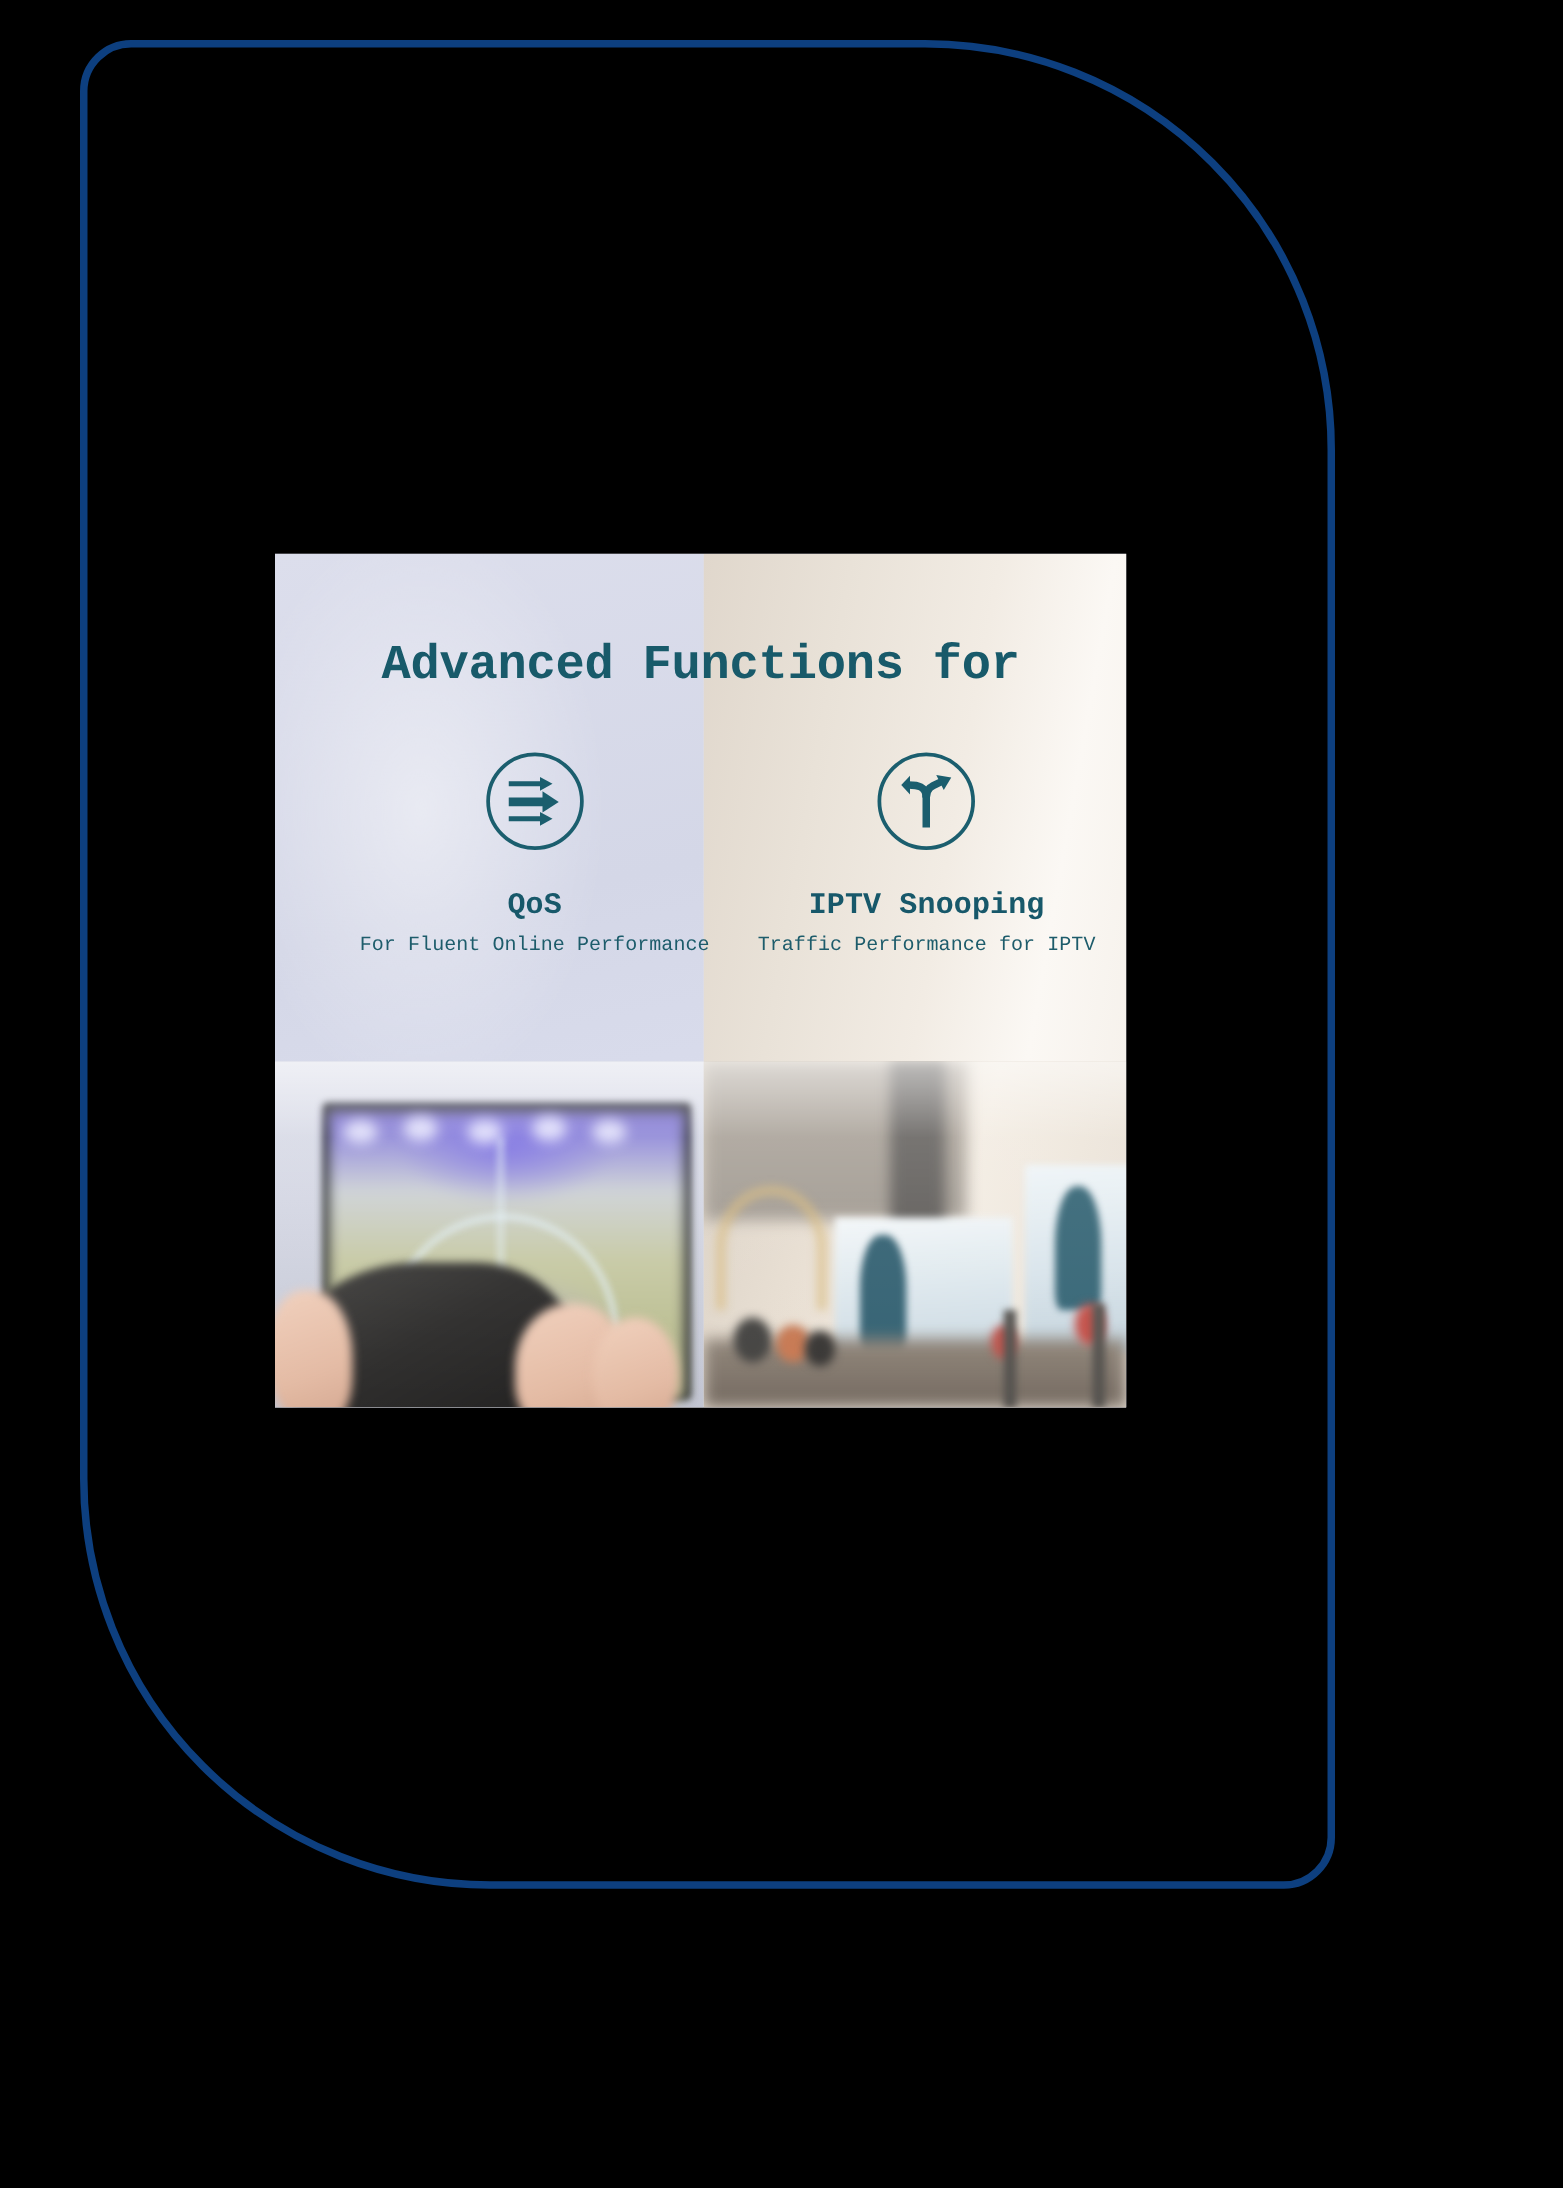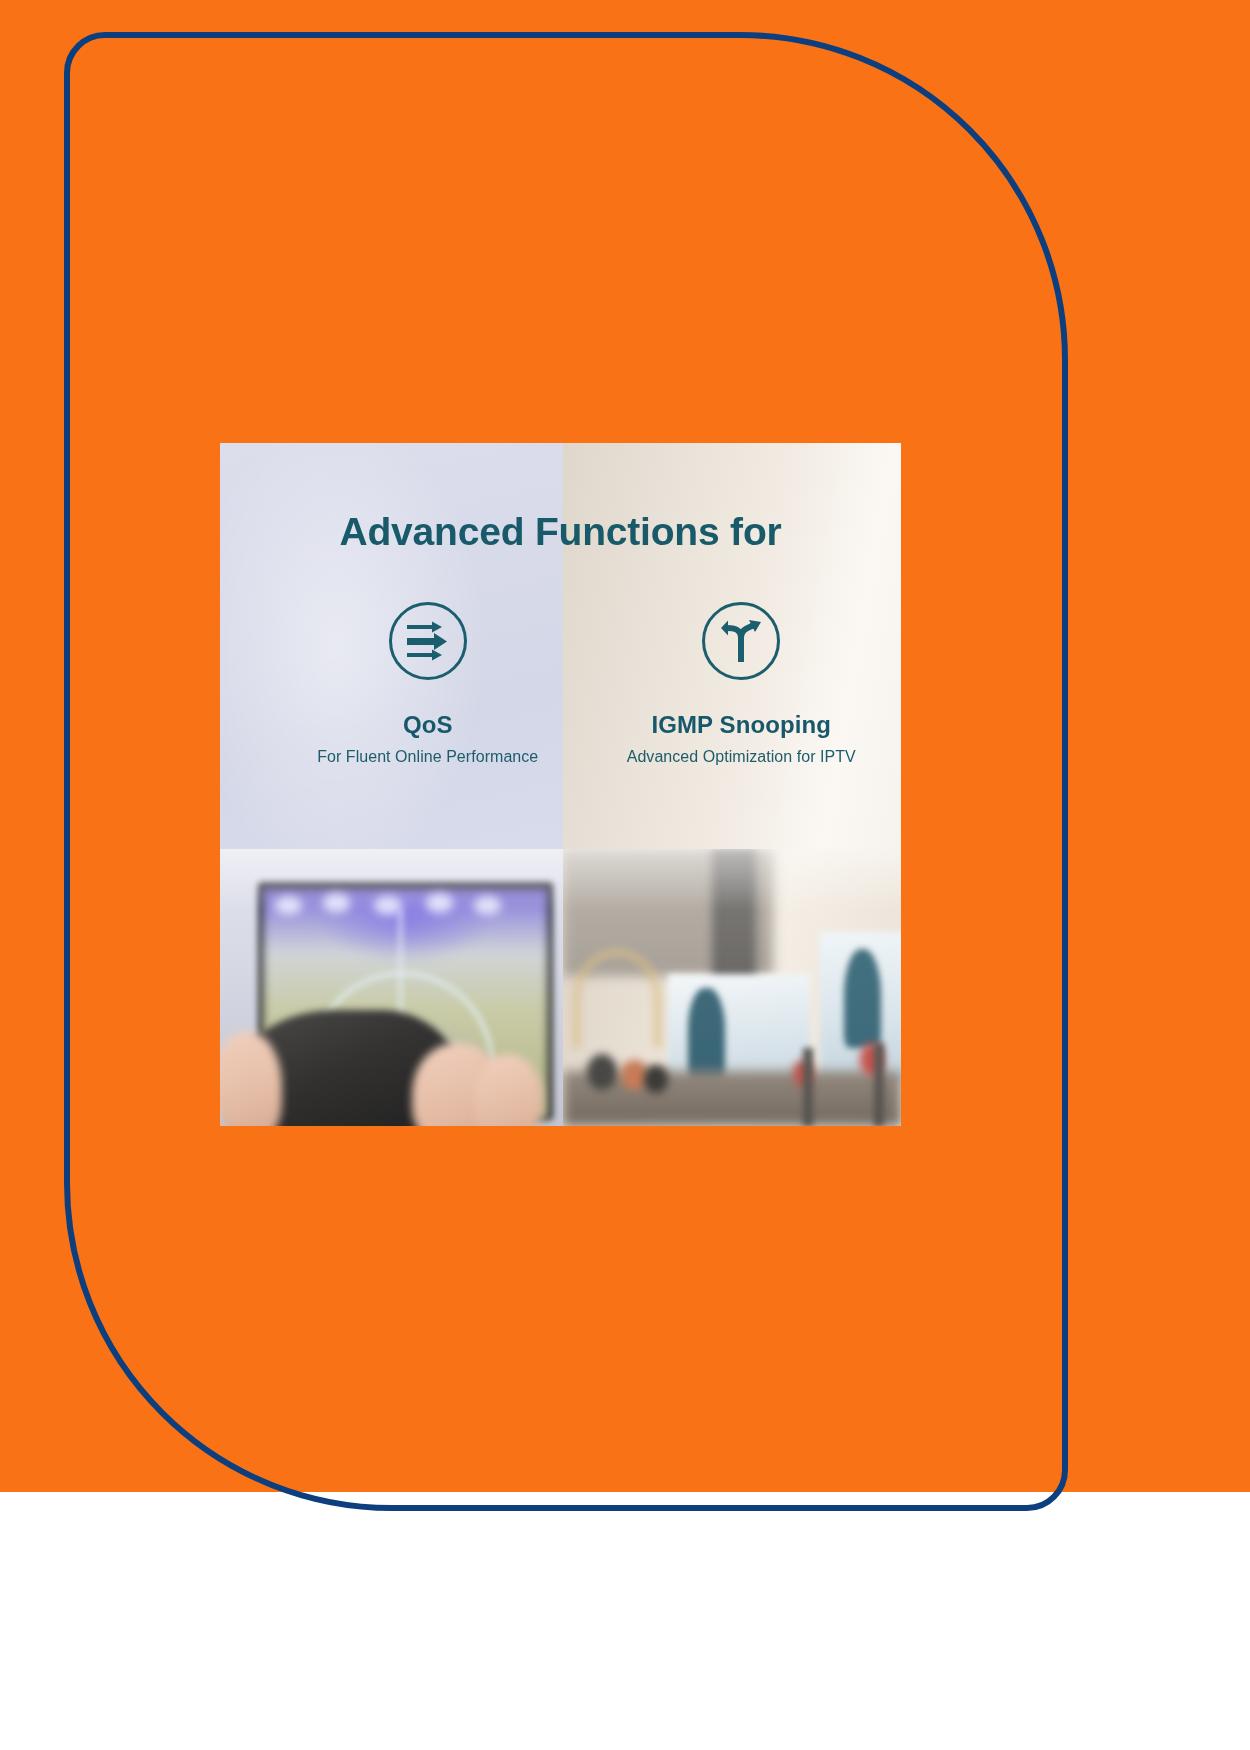--- a/index.html
+++ b/index.html
@@ -6,22 +6,23 @@
   html, body {
     width: 1250px;
     height: 1750px;
     background: #ffffff;
     font-family: "Liberation Sans", sans-serif;
     overflow: hidden;
   }
   #page {
     position: relative;
     width: 1250px;
-    height: 1492px;
-    background: #f97316;
+    height: 1750px;
+    background: #000000;
+    font-family: Liberation Mono, monospace;
   }
 
   
   #frame-svg {
     position: absolute;
     left: 0; top: 0;
     width: 1250px; height: 1750px;
     pointer-events: none;
   }
 
@@ -336,20 +337,20 @@
                 <path d="M23 44 L23 17"></path>
                 <path d="M23 20 C23 11 16 10 9 10"></path>
                 <path d="M23 20 C23 11 30 10 36 7"></path>
               </g>
               <g fill="#1b5e6e">
                 <polygon points="10,2.5 10,17.5 3,10"></polygon>
                 <polygon points="31,2 43,4 37,14"></polygon>
               </g>
             </svg>
           </div>
-          <div class="feature-title">IGMP Snooping</div>
-          <div class="feature-sub">Advanced Optimization for IPTV</div>
+          <div class="feature-title">IPTV Snooping</div>
+          <div class="feature-sub">Traffic Performance for IPTV</div>
         </div>
 
       </div>
     </div>
   </div>
 </div>
 
 </body></html>

